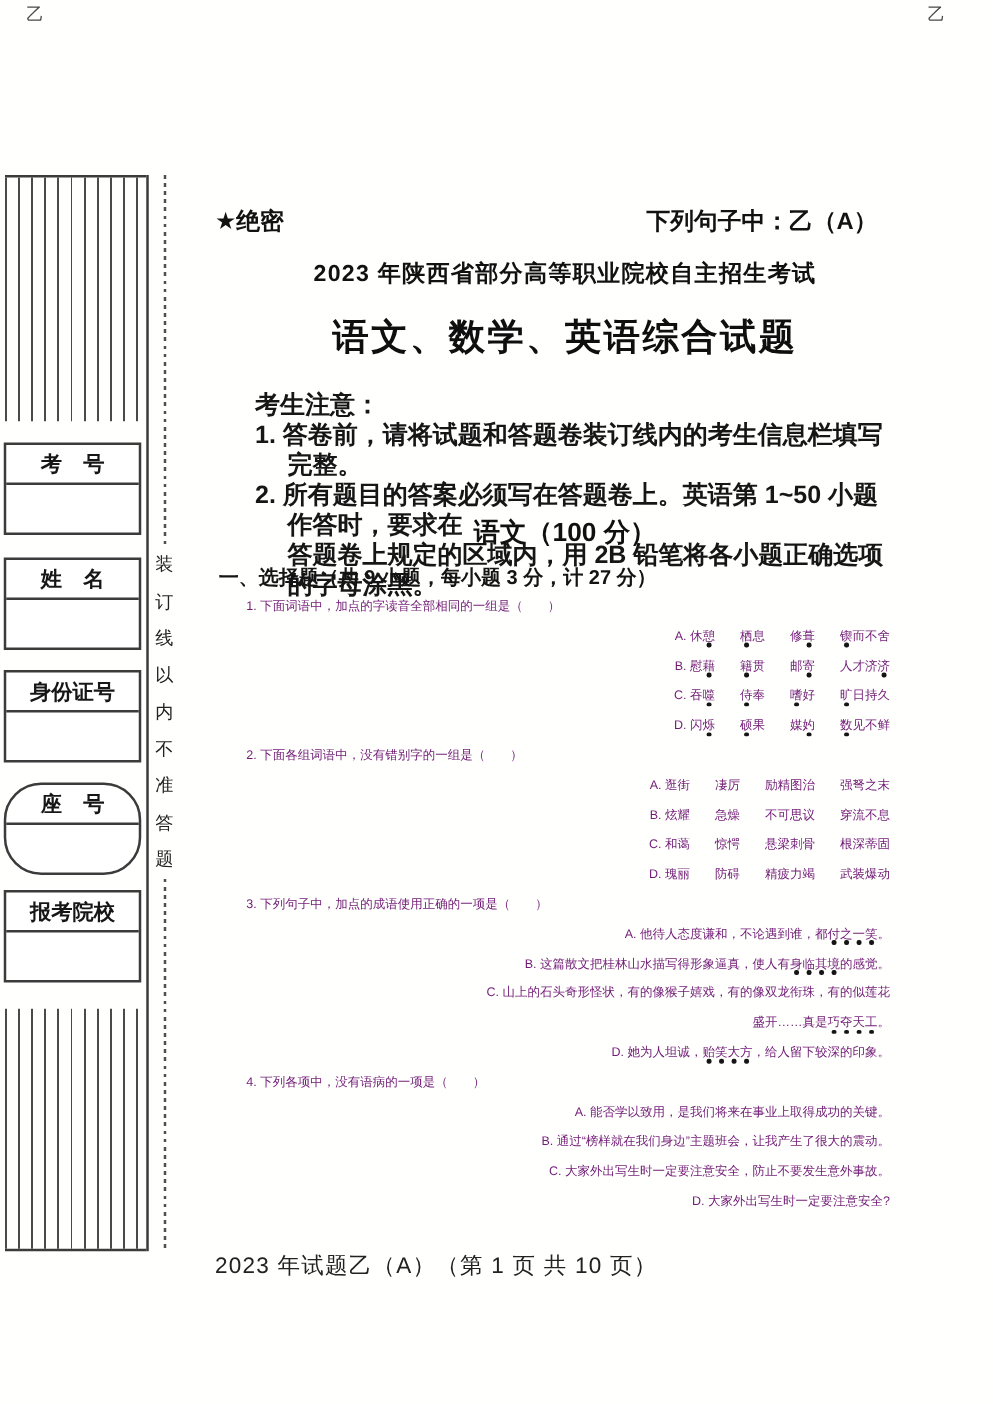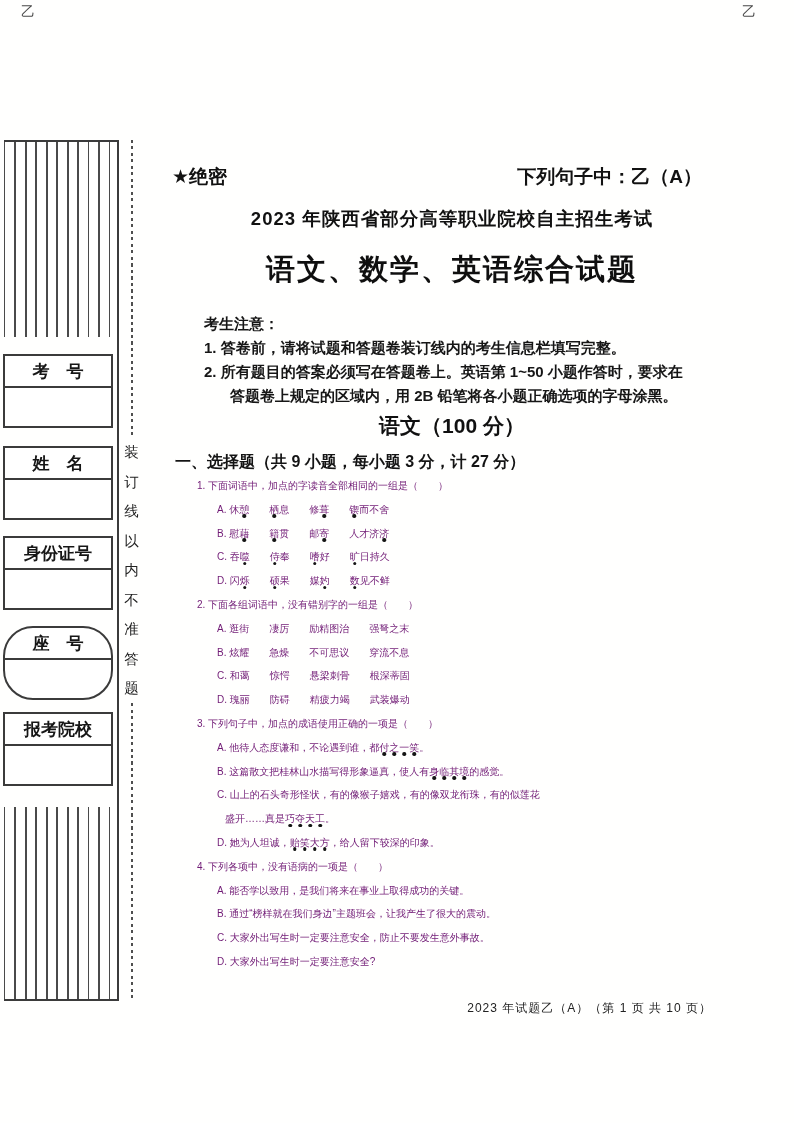--- a/index.html
+++ b/index.html
@@ -36,31 +36,31 @@
     background:repeating-linear-gradient(to bottom,#4f4f4f 0 3px,transparent 3px 6.5px);
   }
   .binding .ch{font-size:14.5px;line-height:14.5px;margin:7.5px 0;color:#222;}
   
   .main{position:absolute;left:172px;top:0;width:540px;height:904px;}
   .main > div{position:absolute;left:0;width:100%;}
   .doc-header{top:164px;display:flex;justify-content:space-between;padding-right:10px;box-sizing:border-box;}
   .doc-header span{font-size:19px;font-weight:bold;color:#121212;}
   .exam-title{top:206px;text-align:center;font-size:18.5px;font-weight:bold;letter-spacing:1px;color:#111;margin-left:10px;}
   .paper-title{top:250px;text-align:center;font-size:29px;font-weight:bold;letter-spacing:2px;color:#0f0f0f;margin-left:10px;}
-  .notice{top:312px;font-size:15px;font-weight:bold;line-height:24px;color:#161616;}
+  .notice{top:312px;font-size:20px;font-weight:bold;line-height:24px;color:#161616;}
   .notice .nh{padding-left:32px;}
   .notice .item{padding-left:58px;text-indent:-26px;}
   .notice .item .wrap2{display:block;text-indent:0;}
   .subject-heading{top:412px;text-align:center;font-size:21px;font-weight:bold;color:#101010;margin-left:10px;}
   .section-heading{top:452px;padding-left:3px;font-size:16px;font-weight:bold;color:#141414;box-sizing:border-box;}
   .questions{top:474px;font-size:10px;line-height:23.8px;color:#701a75;}
   .stem{padding-left:25px;}
-  .opt{padding-left:45px;}
+  .opt{padding-left:45px;text-align:right;}
   .opt.cont{padding-left:53px;}
-  .footer{top:1000px;text-align:right;font-size:12px;letter-spacing:1px;color:#222;}
+  .footer{top:1000px;text-align:left;font-size:18px;letter-spacing:1px;color:#222;}
   
   .em{position:relative;}
   .em::after{
     content:"";position:absolute;left:50%;transform:translateX(-50%);
     bottom:-3px;width:3.5px;height:3.5px;border-radius:50%;background:#151515;
   }
 </style>
 </head>
 <body>
 

